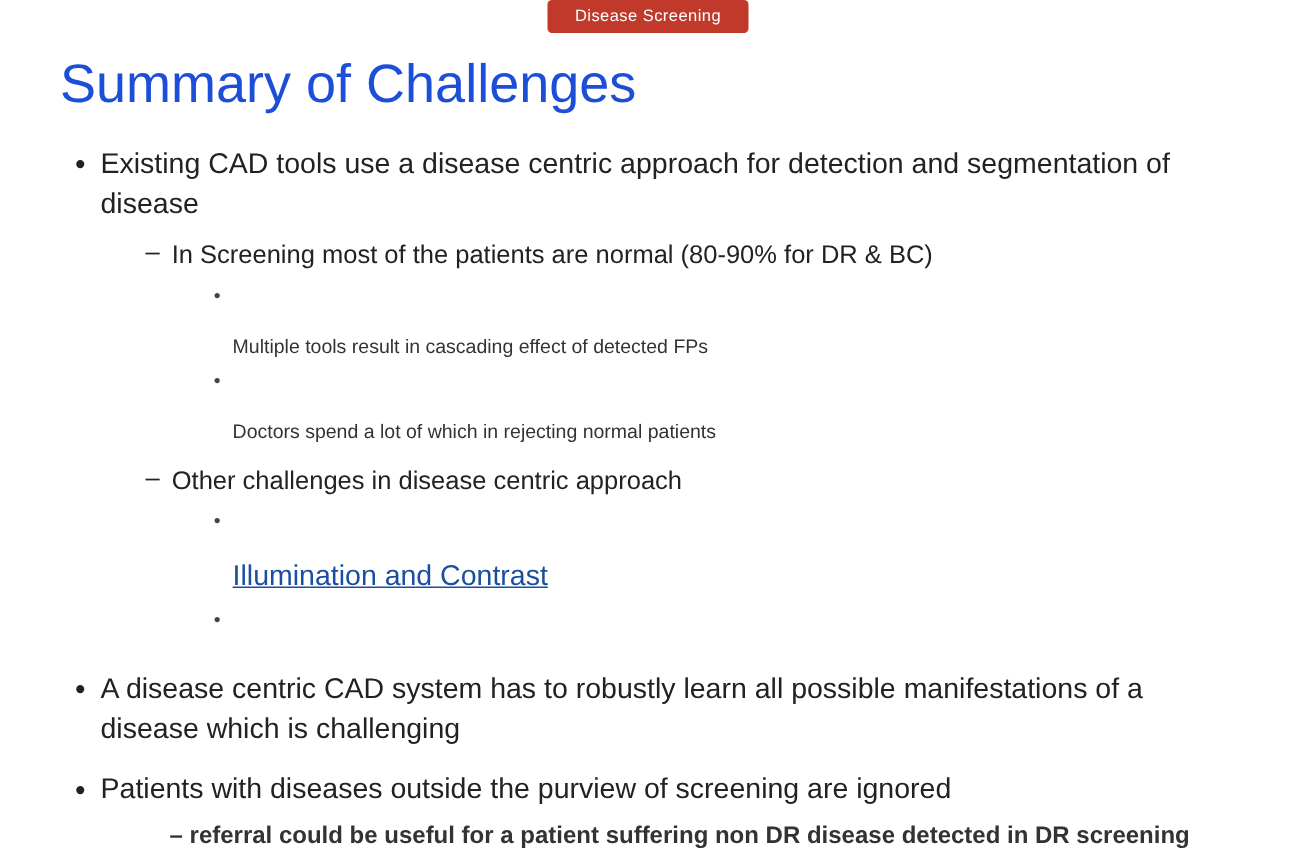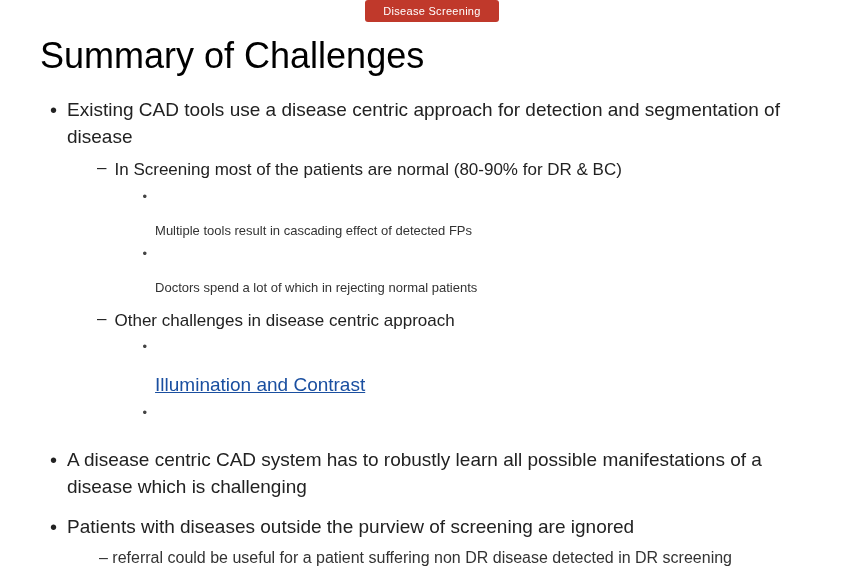--- a/index.html
+++ b/index.html
@@ -36,21 +36,21 @@
       font-size: 11px;
       padding: 5px 18px;
       border-radius: 3px;
       font-weight: 500;
       letter-spacing: 0.3px;
     }
 
     .slide-title {
       font-size: 36px;
       font-weight: 400;
-      color: #000000;
+      color: #1d4ed8;
       margin-bottom: 20px;
       line-height: 1.2;
     }
 
     .content-area {
       padding-left: 10px;
     }
 
     .bullet-level1 {
       display: flex;
@@ -128,22 +128,23 @@
       color: #1a4fa0;
       text-decoration: underline;
       font-size: 19px;
     }
 
     .last-bullet {
       margin-bottom: 10px;
     }
 
     .referral-dash {
-      margin-left: 32px;
+      margin-left: 46px;
       margin-top: 6px;
+      font-weight: bold;
     }
 
     .referral-text {
       font-size: 16px;
       color: #333;
       line-height: 1.4;
     }
   </style>
 </head>
 <body>

